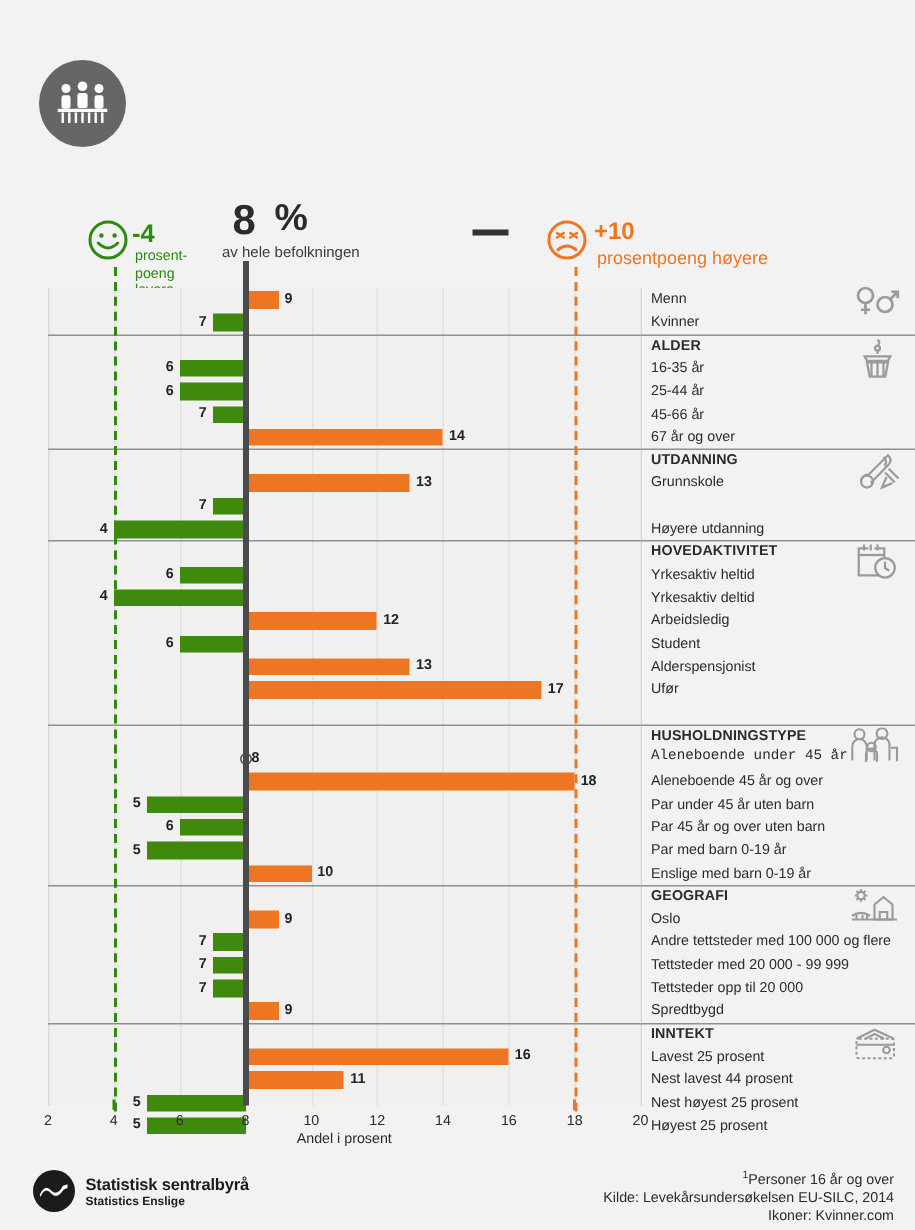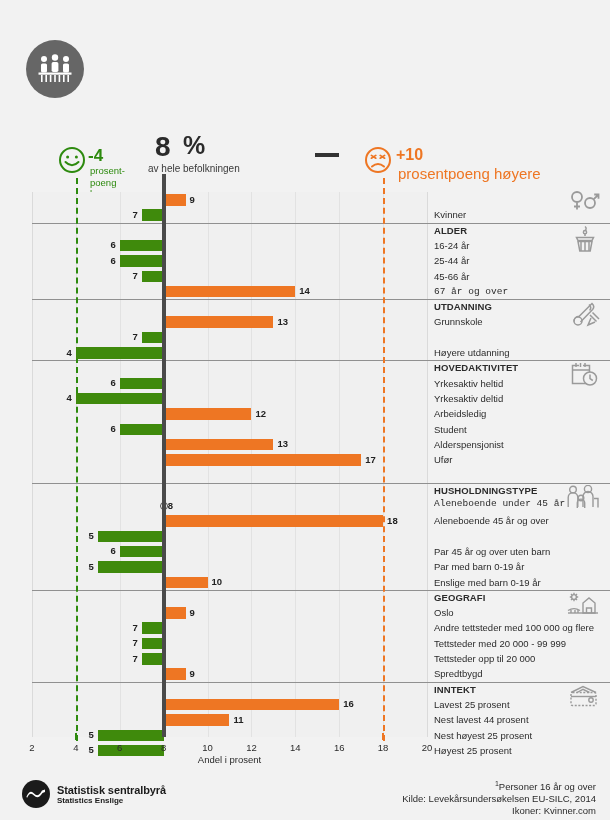--- a/index.html
+++ b/index.html
@@ -55,21 +55,21 @@
   #legend-right-face {
     position: absolute; left: 364px; top: 146px;
     width: 28px; height: 28px;
   }
   #legend-right-value {
     position: absolute; left: 396px; top: 146px;
     font-size: 16px; font-weight: bold; color: #ee7623;
   }
   #legend-right-sub {
     position: absolute; left: 398px; top: 165px;
-    font-size: 15px; color: #ee7623;
+    font-size: 12px; color: #ee7623;
   }
 
   
   #plot {
     position: absolute; left: 32px; top: 192px;
     width: 395px; height: 545px;
     background: #f0f0f0;
   }
   .vgrid { position: absolute; top: 0; bottom: 0; width: 1px; background: #e2e2e2; }
   .vgrid.edge { background: #dadada; }
@@ -347,37 +347,38 @@
 
   <div id="labels">
       <div class="sect-icon" style="top: -2px;"><svg width="30" height="22" viewBox="0 0 30 22">
           <g fill="none" stroke="#9a9a9a" stroke-width="1.8">
             <circle cx="7" cy="7" r="5"></circle>
             <path d="M7 12.5v7M4 16.5h6"></path>
             <circle cx="20" cy="13" r="5"></circle>
             <path d="M23.8 9.2L28.5 4.5M24.2 4.5h4.3v4.3"></path>
           </g>
         </svg></div>
+      <div class="lrow" style="top: 0px;">Menn</div>
       <div class="lrow" style="top: 15.3px;">Kvinner</div>
       <div class="lsep" style="top: 30.6px;"></div>
       <div class="lrow hdr" style="top: 30.6px;">ALDER</div>
       <div class="sect-icon" style="top: 32.6px;"><svg width="30" height="28" viewBox="0 0 30 28">
           <g fill="none" stroke="#9a9a9a" stroke-width="1.5">
             <path d="M15 1.5c1.8 1.4 1.2 3.2 0 4"></path>
             <circle cx="15" cy="7.2" r="1.6"></circle>
             <path d="M15 8.8v2.2"></path>
             <path d="M6.5 12.5h17l-1.5 3H8z"></path>
             <path d="M8 16.5h14l-1.8 9.5H9.8z"></path>
             <path d="M11 16.5v9.5M15 16.5v9.5M19 16.5v9.5"></path>
           </g>
         </svg></div>
-      <div class="lrow" style="top: 45.9px;">16-24 år</div>
+      <div class="lrow" style="top: 45.9px;">16-35 år</div>
       <div class="lrow" style="top: 61.2px;">25-44 år</div>
       <div class="lrow" style="top: 76.5px;">45-66 år</div>
-      <div class="lrow" style="top: 91.8px; font-family: Liberation Mono, monospace;">67 år og over</div>
+      <div class="lrow" style="top: 91.8px;">67 år og over</div>
       <div class="lsep" style="top: 107.1px;"></div>
       <div class="lrow hdr" style="top: 107.1px;">UTDANNING</div>
       <div class="sect-icon" style="top: 109.1px;"><svg width="30" height="28" viewBox="0 0 30 28">
           <g fill="none" stroke="#9a9a9a" stroke-width="1.5">
             <path d="M4 20.5c0-3 2.2-5.2 5.2-5.2L22 2.5c2 2 2.4 4 .6 6L10.5 21"></path>
             <circle cx="8" cy="20" r="4"></circle>
             <path d="M19 3.5c2 2 2.4 4 .6 6"></path>
             <path d="M20 14l6.5 6.5M22.5 11.5L29 18M21 17l-3 7 7-3"></path>
           </g>
         </svg></div>
@@ -408,20 +409,21 @@
             <path d="M2.2 22V12.5a4.8 4.8 0 019.6 0V22"></path>
             <circle cx="22" cy="4" r="3.6"></circle>
             <path d="M17 22V11.5a5 5 0 0110 0V22"></path>
             <circle cx="15" cy="13" r="2.8"></circle>
             <path d="M11.3 23v-5.2a3.7 3.7 0 017.4 0V23"></path>
             <path d="M28 13.5h4v9"></path>
           </g>
         </svg></div>
       <div class="lrow" style="top: 304px; font-family: Liberation Mono, monospace;">Aleneboende under 45 år</div>
       <div class="lrow" style="top: 321.3px;">Aleneboende 45 år og over</div>
+      <div class="lrow" style="top: 336.6px;">Par under 45 år uten barn</div>
       <div class="lrow" style="top: 351.9px;">Par 45 år og over uten barn</div>
       <div class="lrow" style="top: 367.2px;">Par med barn 0-19 år</div>
       <div class="lrow" style="top: 382.5px;">Enslige med barn 0-19 år</div>
       <div class="lsep" style="top: 397.8px;"></div>
       <div class="lrow hdr" style="top: 397.8px;">GEOGRAFI</div>
       <div class="sect-icon" style="top: 399.8px;"><svg width="34" height="26" viewBox="0 0 34 26">
           <g fill="none" stroke="#9a9a9a" stroke-width="1.4">
             <circle cx="8" cy="5" r="2.4"></circle>
             <path d="M8 0.8v1.4M8 7.8v1.4M3.8 5H5.2M10.8 5h1.4M5 2l1 1M11 2l-1 1M5 8l1-1M11 8l-1-1"></path>
             <path d="M17 11l6-5 6 5v10H17z"></path>

